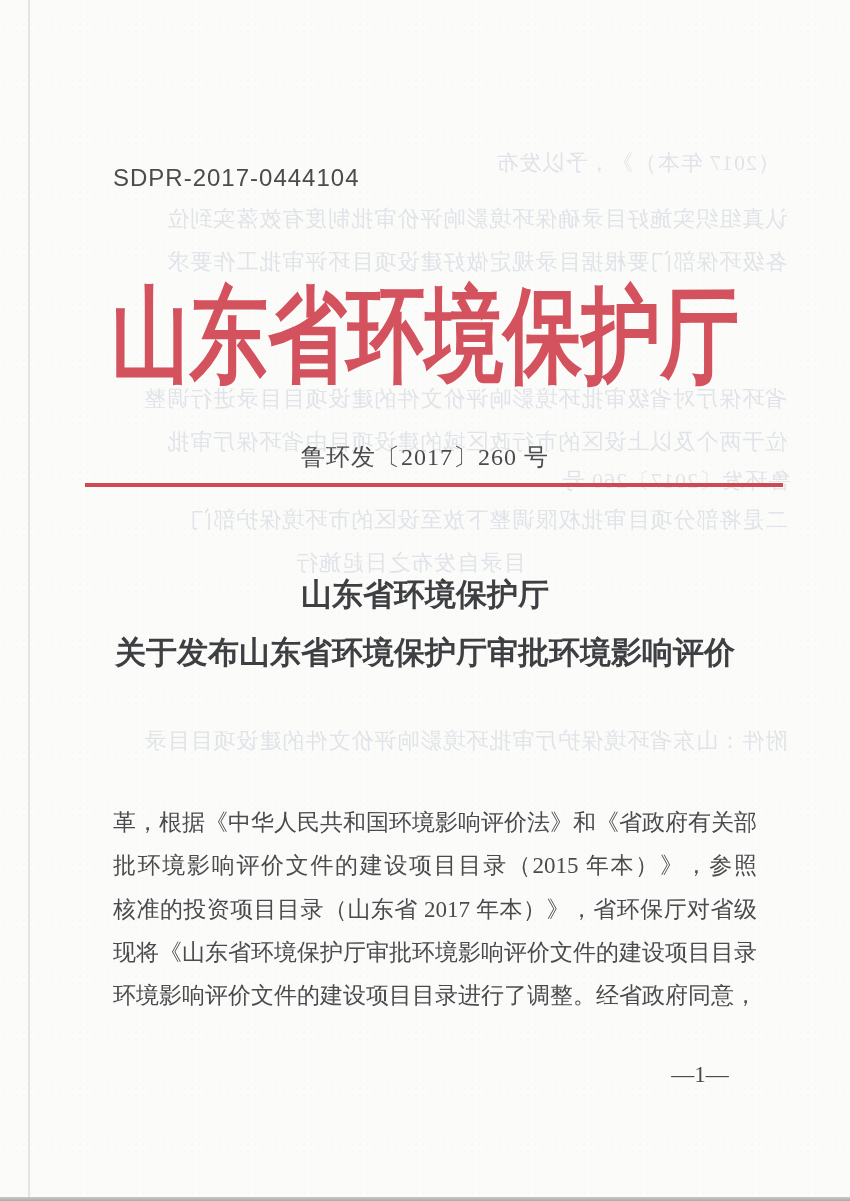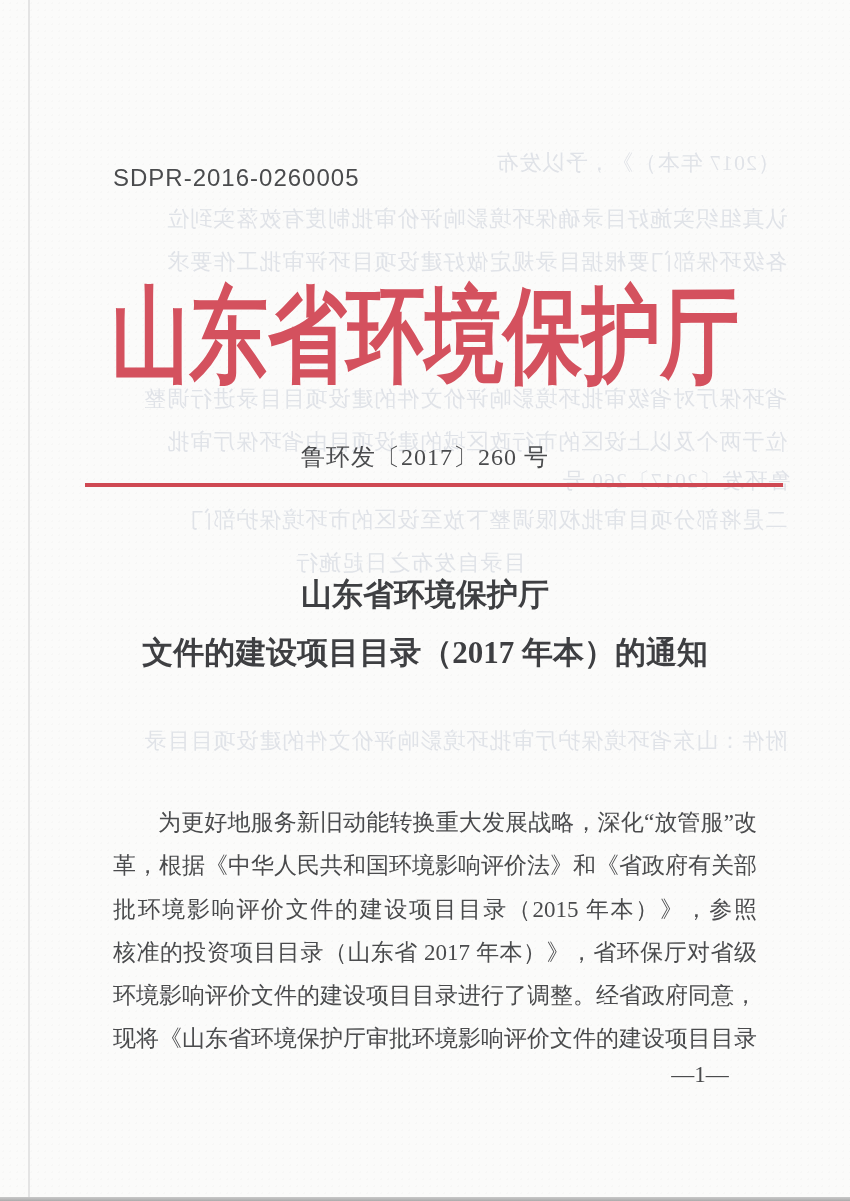--- a/index.html
+++ b/index.html
@@ -121,41 +121,40 @@
   <div class="bleed bl1">（2017 年本）》，予以发布</div>
   <div class="bleed bl2">认真组织实施好目录确保环境影响评价审批制度有效落实到位</div>
   <div class="bleed bl3">各级环保部门要根据目录规定做好建设项目环评审批工作要求</div>
   <div class="bleed bl4">省环保厅对省级审批环境影响评价文件的建设项目目录进行调整</div>
   <div class="bleed bl5">位于两个及以上设区的市行政区域的建设项目由省环保厅审批</div>
   <div class="bleed bl6">鲁环发〔2017〕260 号</div>
   <div class="bleed bl7">二是将部分项目审批权限调整下放至设区的市环境保护部门</div>
   <div class="bleed bl8">目录自发布之日起施行</div>
   <div class="bleed bl9">附件：山东省环境保护厅审批环境影响评价文件的建设项目目录</div>
 
-  <div class="doc-code">SDPR-2016-0260005</div>
+  <div class="doc-code">SDPR-2017-0444104</div>
 
   <div class="agency-title">山东省环境保护厅</div>
 
   <div class="doc-number">鲁环发〔2017〕260 号</div>
 
   <div class="red-rule"></div>
 
   <div class="notice-title">
     <div>山东省环境保护厅</div>
-    <div>文件的建设项目目录（2017 年本）的通知</div>
+    <div>关于发布山东省环境保护厅审批环境影响评价</div>
   </div>
 
 
   <div class="paragraph">
-    <div class="pline indent">为更好地服务新旧动能转换重大发展战略，深化“放管服”改</div>
     <div class="pline">革，根据《中华人民共和国环境影响评价法》和《省政府有关部门</div>
     <div class="pline">批环境影响评价文件的建设项目目录（2015 年本）》，参照《政府</div>
     <div class="pline">核准的投资项目目录（山东省 2017 年本）》，省环保厅对省级审批</div>
+    <div class="pline">现将《山东省环境保护厅审批环境影响评价文件的建设项目目录</div>
     <div class="pline">环境影响评价文件的建设项目目录进行了调整。经省政府同意，</div>
-    <div class="pline">现将《山东省环境保护厅审批环境影响评价文件的建设项目目录</div>
   </div>
 
   <div class="page-number">—1—</div>
 
   <div class="edge-v"></div>
   <div class="edge-b"></div>
 
 </div>
 
 </body></html>

